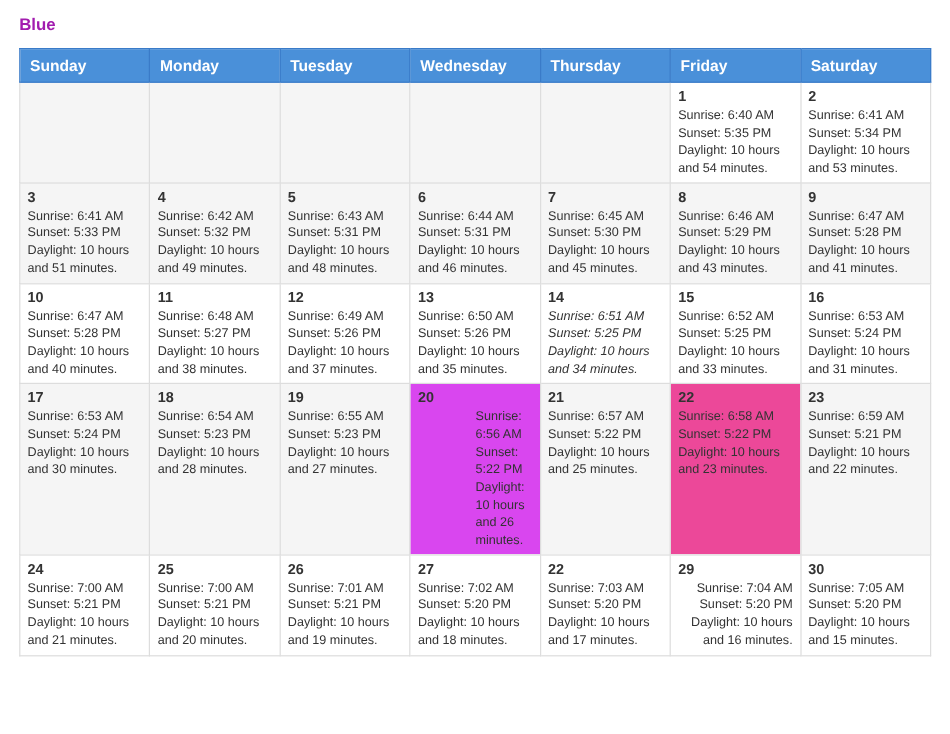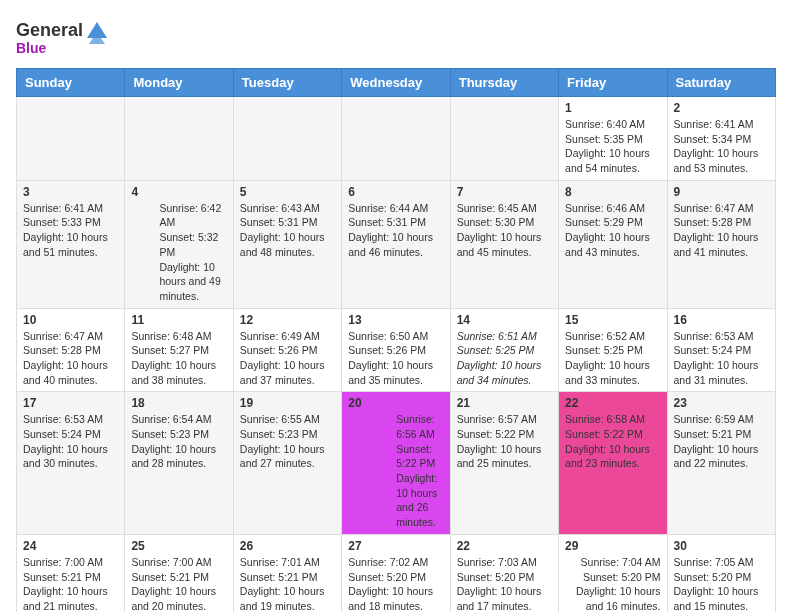--- a/index.html
+++ b/index.html
@@ -84,27 +84,20 @@
     .logo-line1 {
       display: flex;
       align-items: center;
     }
   </style>
 </head>
 <body>
 
 <div class="header-area">
   <div class="logo-wrapper">
-    <div class="logo-line1">
-      <span style="font-size:18px;font-weight:bold;color:#333;">General</span>
-      <svg class="logo-icon" viewBox="0 0 28 28" xmlns="http://www.w3.org/2000/svg">
-        <polygon points="4,22 14,6 24,22" fill="#4a90d9"></polygon>
-        <polygon points="10,22 18,22 22,28 6,28" fill="#4a90d9" opacity="0.7"></polygon>
-      </svg>
-    </div>
     <span style="font-size:14px;font-weight:bold;color:#a21caf;margin-top:-4px;">Blue</span>
   </div>
   <div class="title-area">
     <div class="month-title"></div>
     <div class="location-title"></div>
   </div>
 </div>
 
 <table class="calendar">
   <thead>
@@ -140,21 +133,21 @@
       </tr>
       <tr>
         <td style="background: rgb(245, 245, 245);">
           <span class="day-number">3</span>
           <div class="day-info" style="white-space: pre-line;">Sunrise: 6:41 AM
 Sunset: 5:33 PM
 Daylight: 10 hours and 51 minutes.</div>
         </td>
         <td style="background: rgb(245, 245, 245);">
           <span class="day-number">4</span>
-          <div class="day-info" style="white-space: pre-line; margin-left: 28px;">Sunrise: 6:42 AM
+          <div class="day-info" style="white-space: pre-line;">Sunrise: 6:42 AM
 Sunset: 5:32 PM
 Daylight: 10 hours and 49 minutes.</div>
         </td>
         <td style="background: rgb(245, 245, 245);">
           <span class="day-number">5</span>
           <div class="day-info" style="white-space: pre-line;">Sunrise: 6:43 AM
 Sunset: 5:31 PM
 Daylight: 10 hours and 48 minutes.</div>
         </td>
         <td style="background: rgb(245, 245, 245);">

